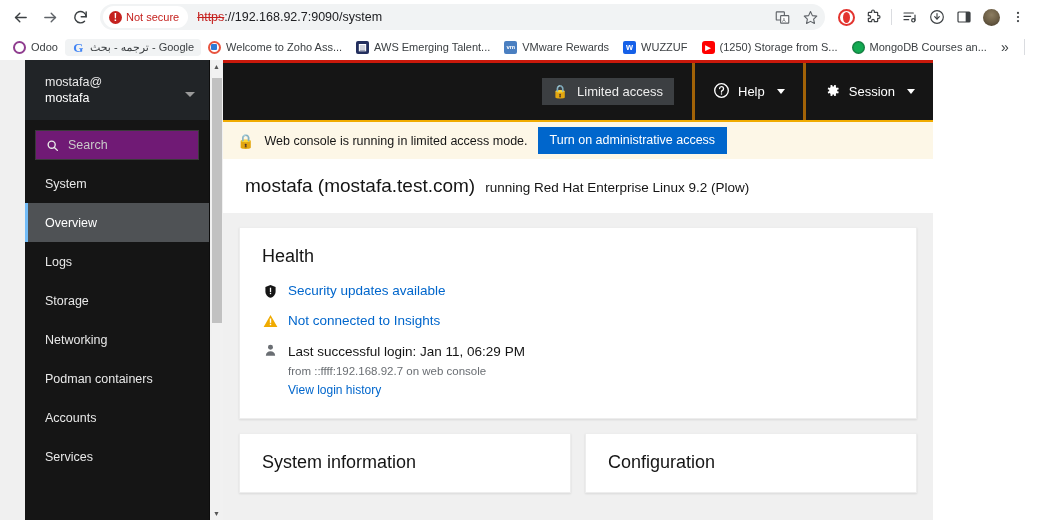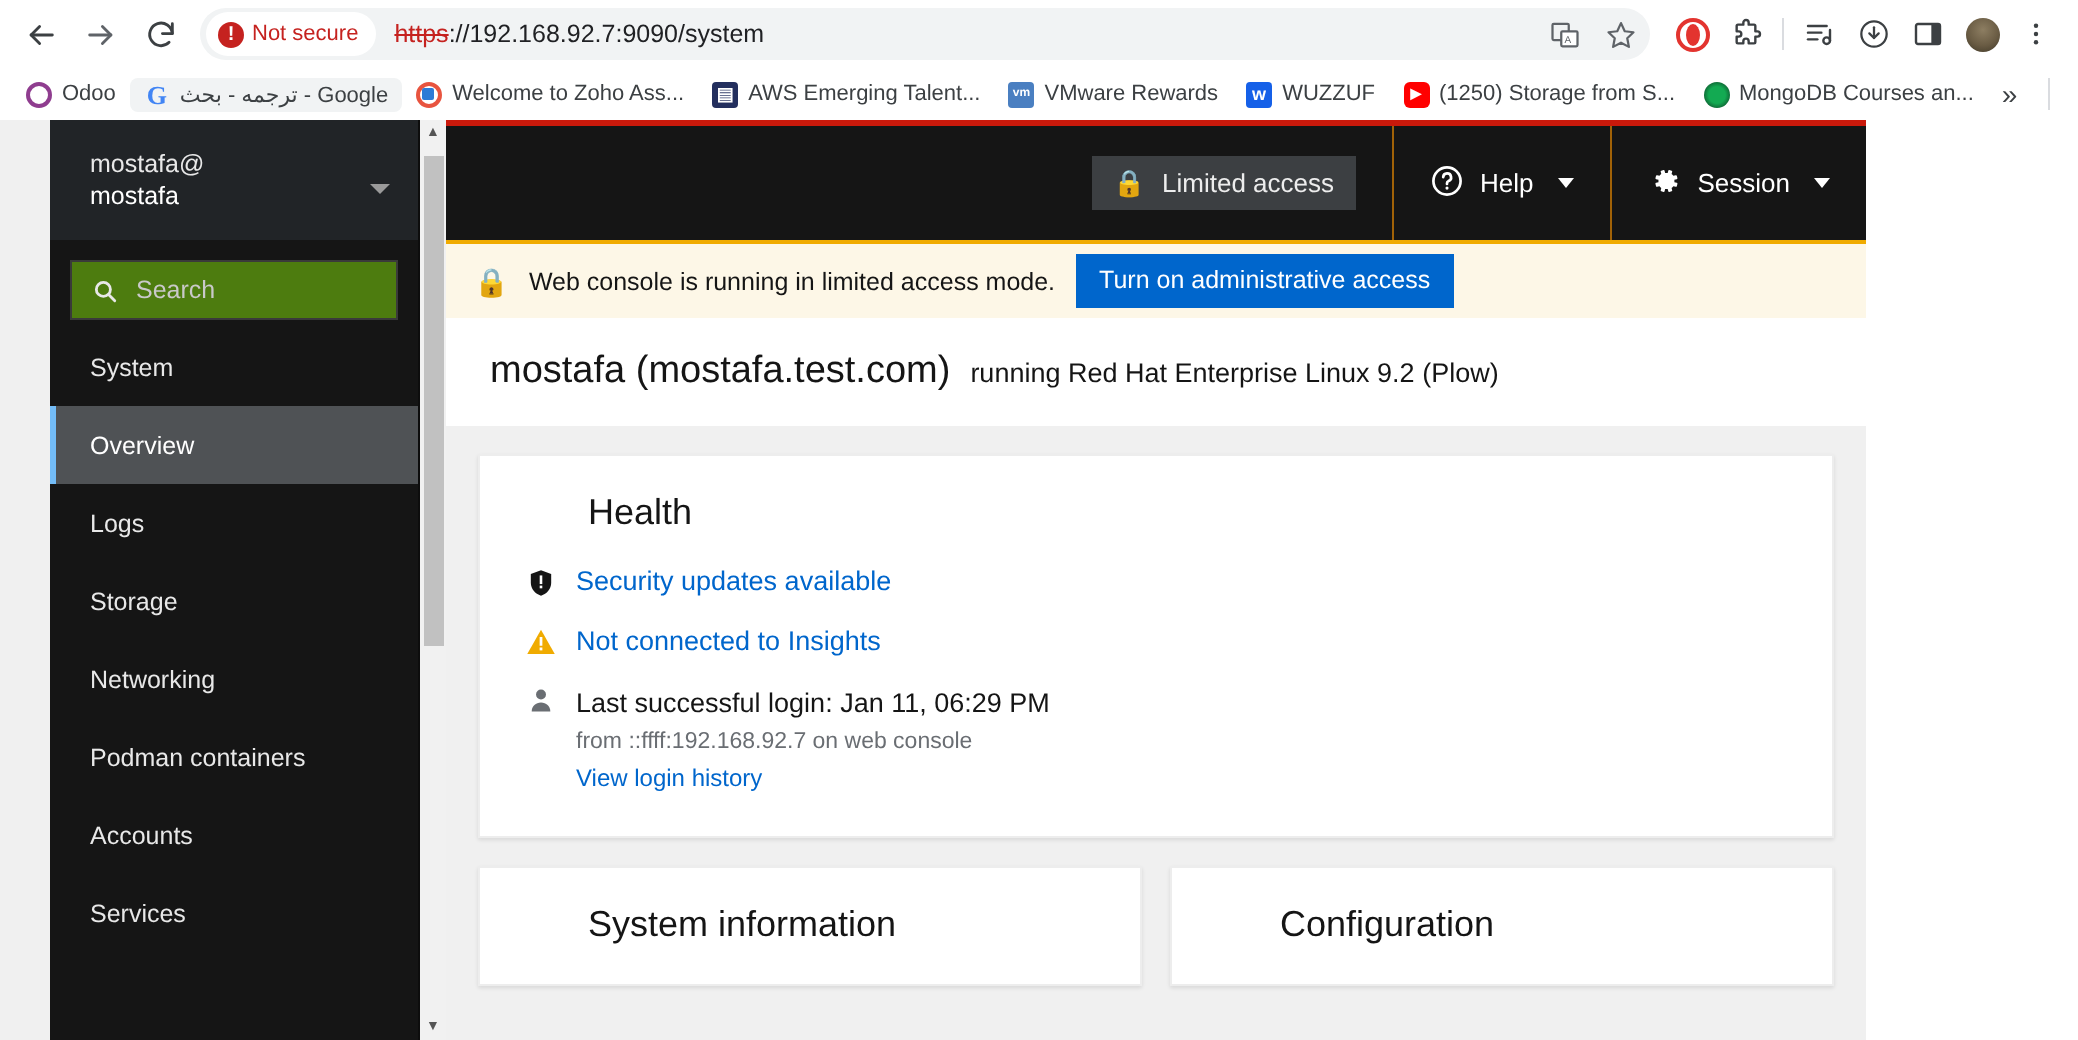--- a/index.html
+++ b/index.html
@@ -202,21 +202,21 @@
     width: 0; height: 0;
     border-left: 5px solid transparent;
     border-right: 5px solid transparent;
     border-top: 5px solid #9a9a9a;
     position: absolute;
     right: 14px;
     top: 32px;
   }
   .sb-search-wrap { padding: 10px 10px 4px 10px; }
   .sb-search {
-    background: #4d7c0f;
+    background: #701a75;
     border: 1px solid #3a3a3a;
     height: 30px;
     display: flex;
     align-items: center;
     gap: 9px;
     padding: 0 10px;
   }
   .sb-search-icon { color: #e8e8e8; display:flex; }
   .sb-search-ph { color: #c9c9c9; font-size: 12.5px; }
   .nav-list { display: flex; flex-direction: column; }
@@ -281,21 +281,21 @@
     justify-content: flex-end;
     flex: none;
   }
   .hdr-section {
     display: flex;
     align-items: center;
     gap: 8px;
     padding: 0 18px;
     color: #fff;
     font-size: 13px;
-    border-left: 1px solid #a16207;
+    border-left: 3px solid #a16207;
   }
   .hdr-section.nobord { border-left: none; }
   .limited-chip {
     background: #3c3f42;
     display: flex;
     align-items: center;
     gap: 8px;
     padding: 6px 11px;
     color: #ededed;
     font-size: 13px;
@@ -355,21 +355,20 @@
     border: 1px solid #ededed;
     box-shadow: 0 1px 2px rgba(0,0,0,0.10);
     flex: 1;
     padding: 18px 22px 20px 22px;
     min-width: 0;
   }
   .card-title {
     font-size: 18px;
     color: #151515;
     margin-bottom: 16px;
-    margin-left: 32px;
   }
   .card-short { padding-bottom: 0; height: 60px; overflow: hidden; }
 
   .health-row {
     display: flex;
     align-items: flex-start;
     gap: 10px;
     margin-bottom: 14px;
   }
   .health-row:last-child { margin-bottom: 0; }

